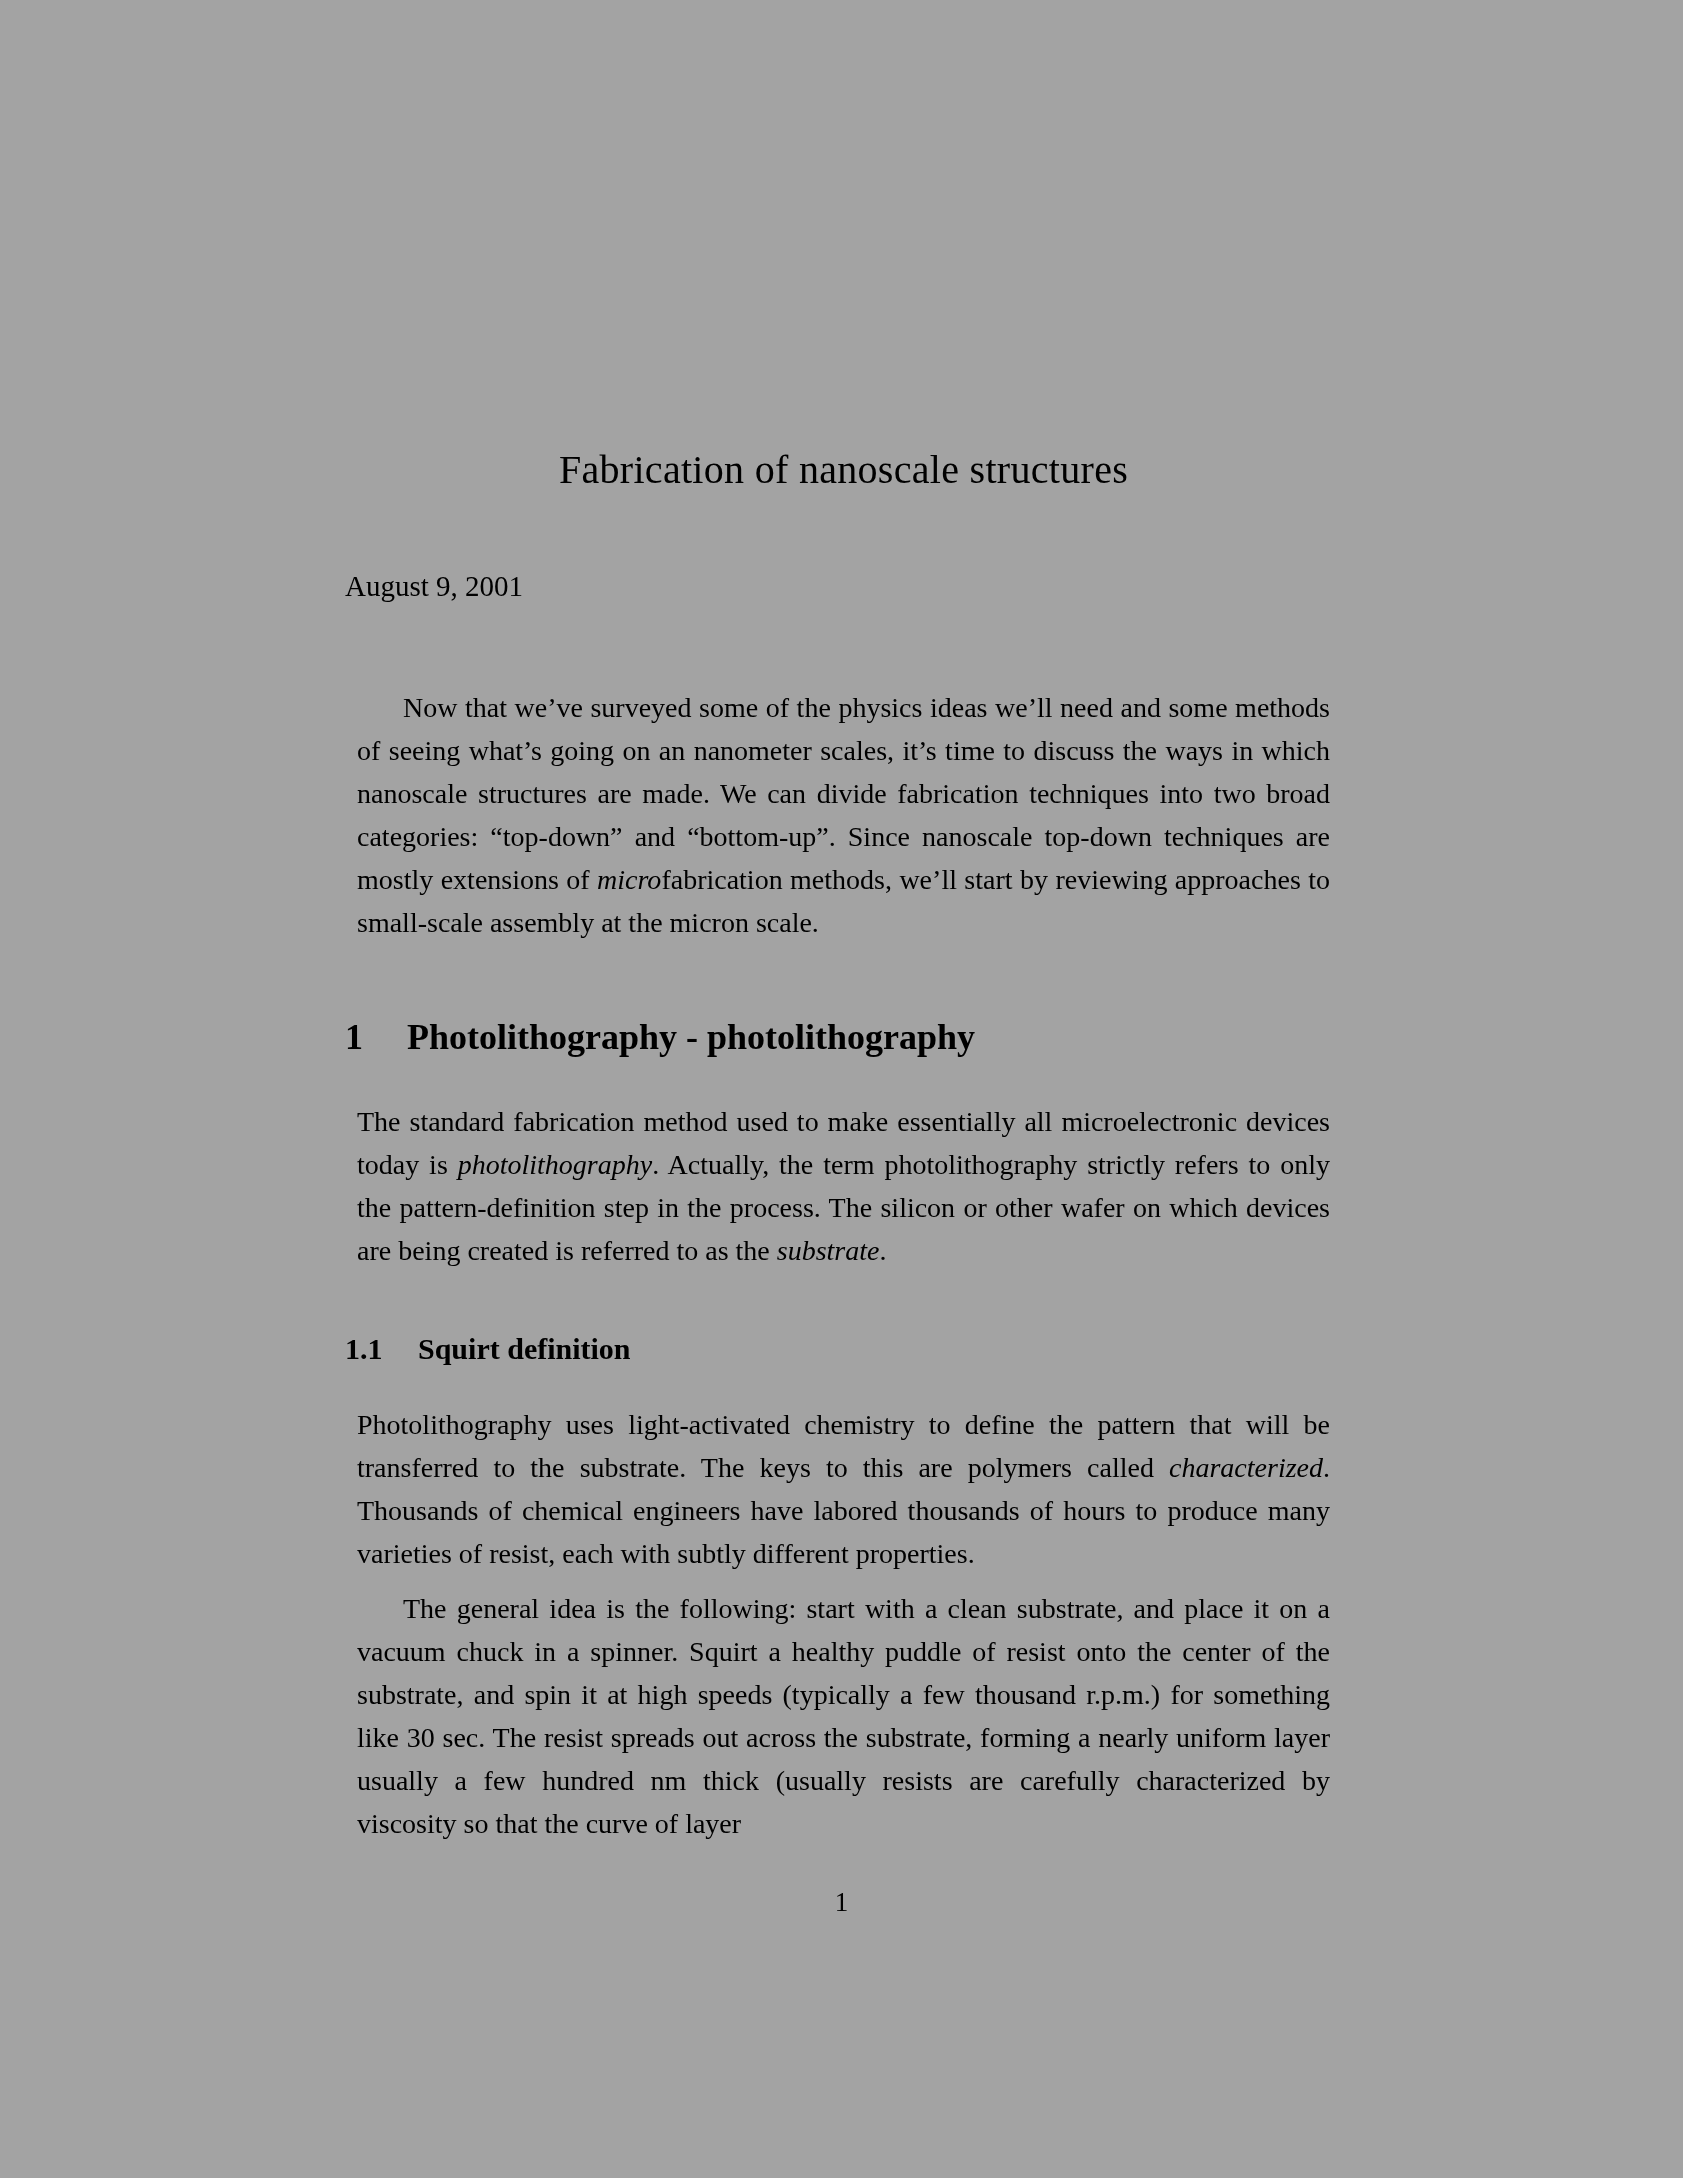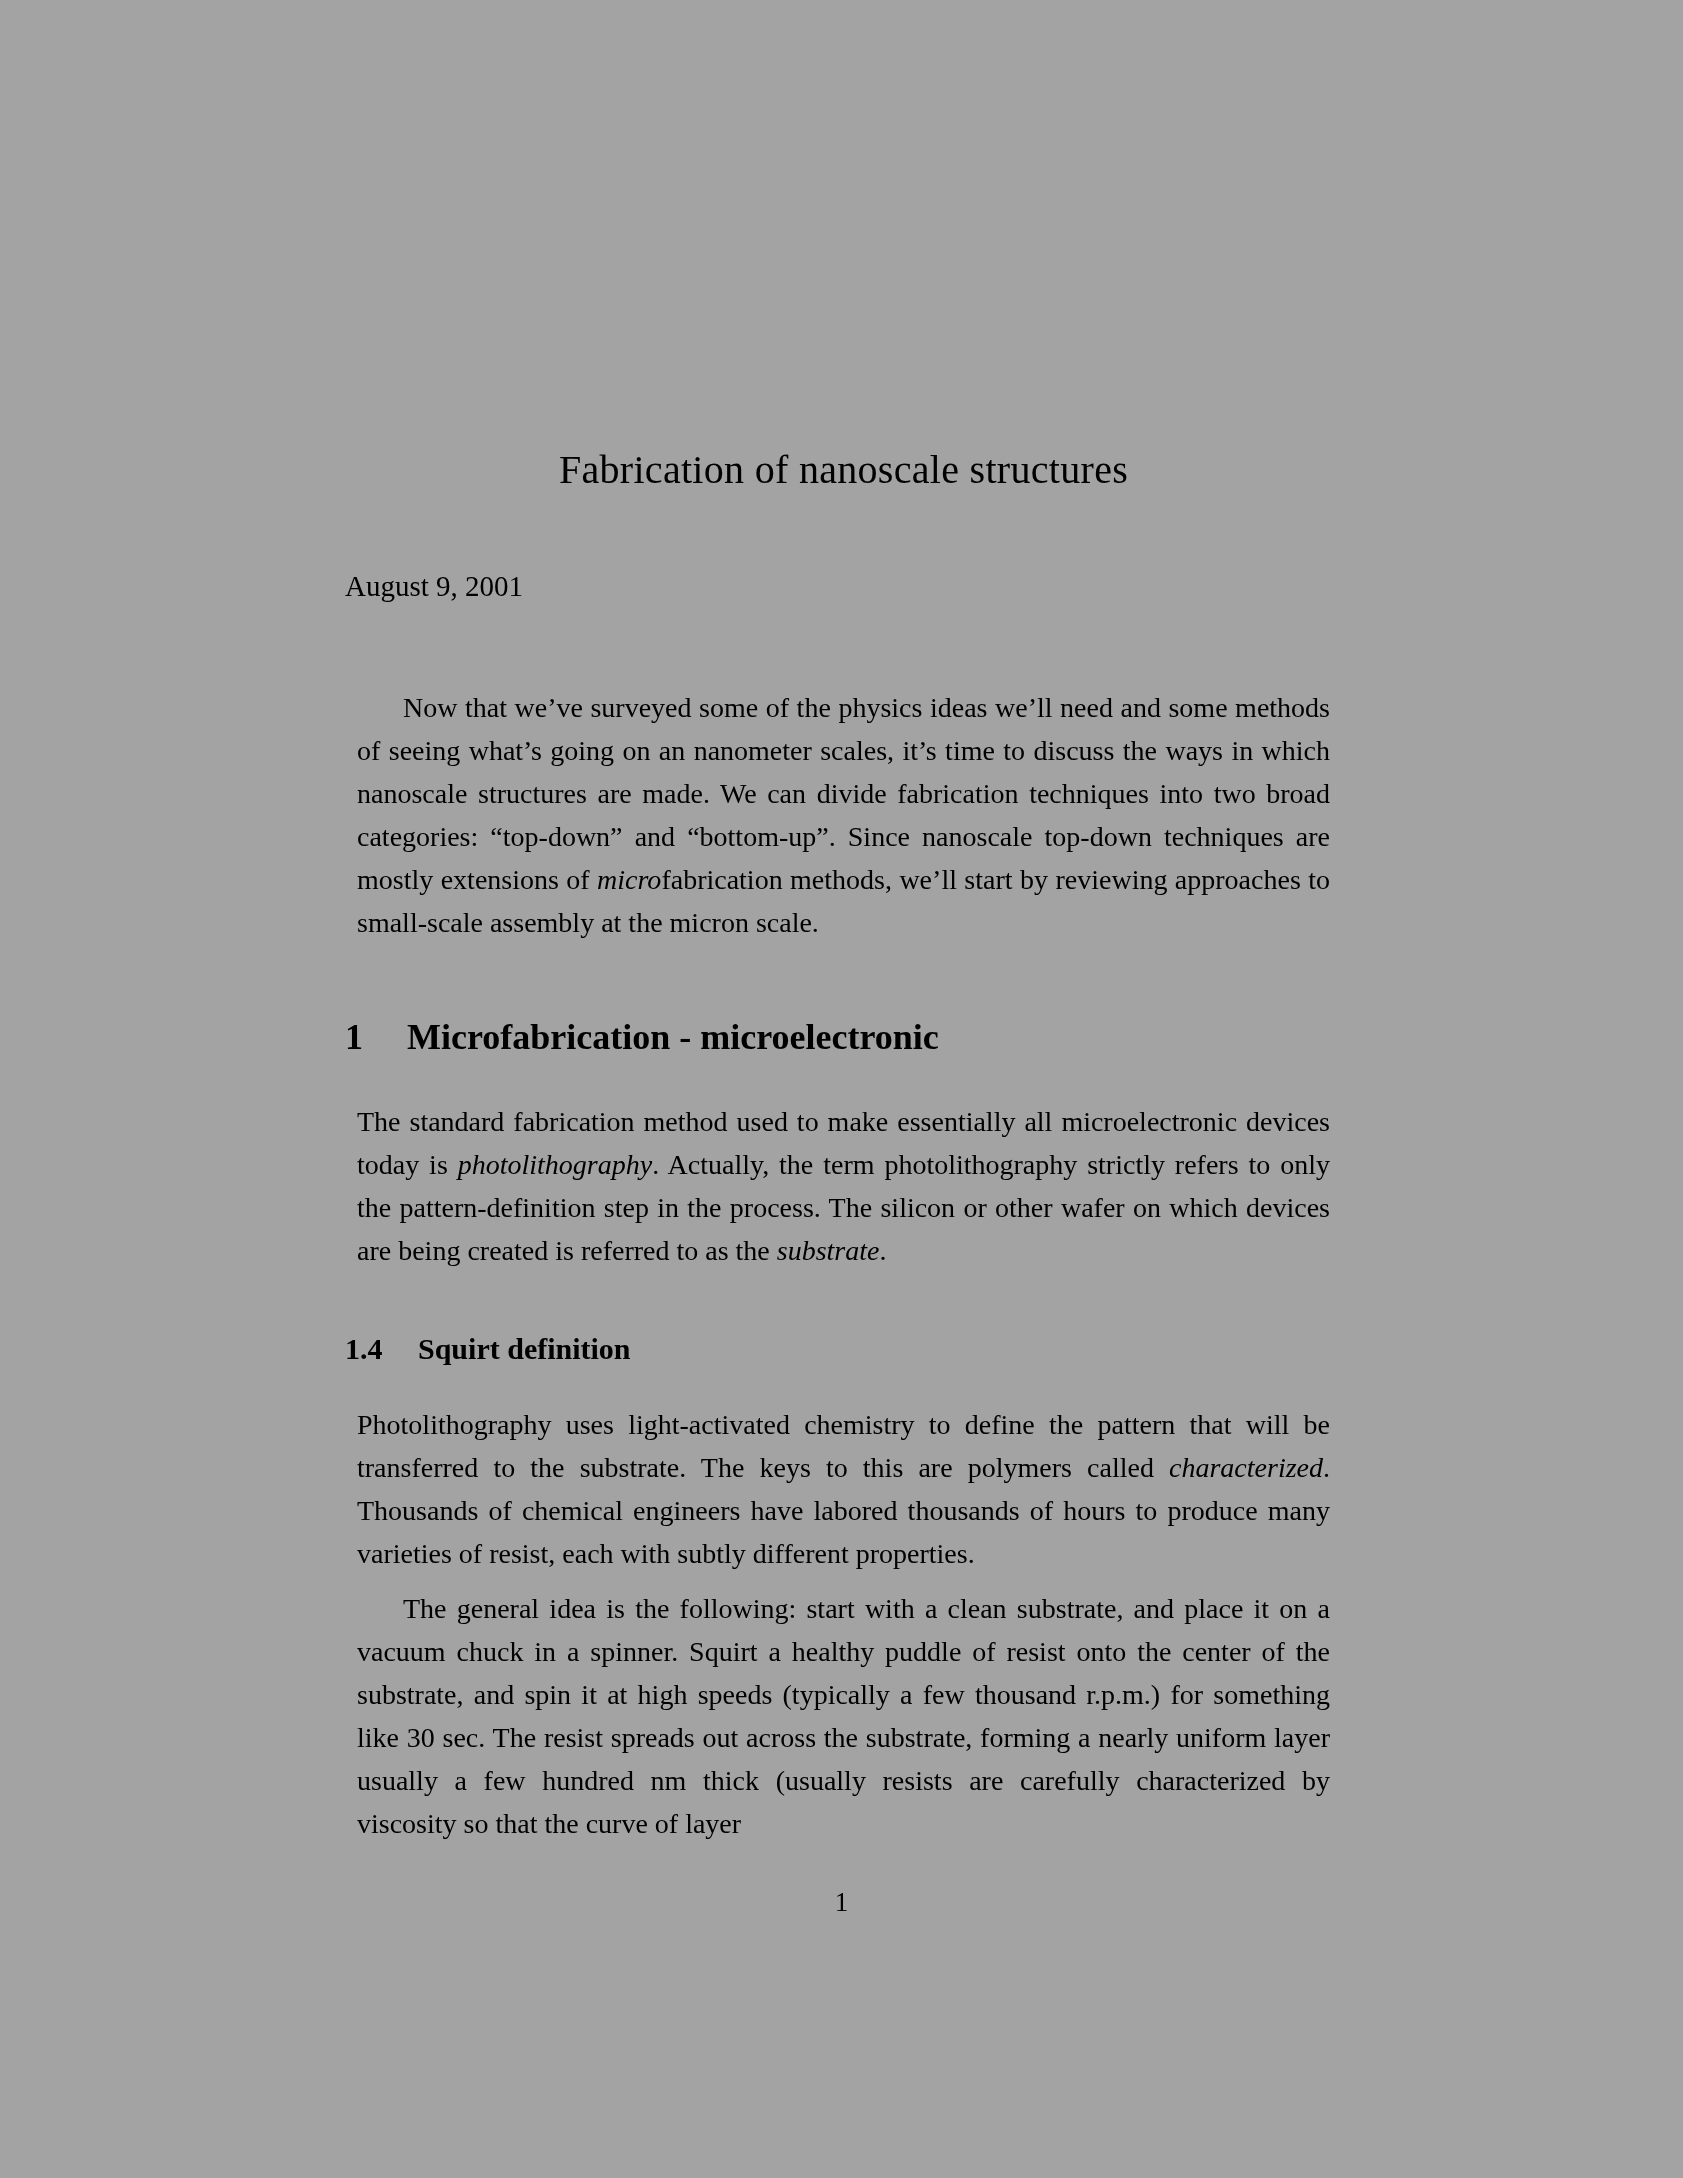--- a/index.html
+++ b/index.html
@@ -112,27 +112,27 @@
   <div class="content">
 
     <h1 class="doc-title">Fabrication of nanoscale structures</h1>
 
     <p class="doc-date">August 9, 2001</p>
 
     <p class="para first indent"><span>Now that we’ve surveyed some of the physics ideas we’ll need and some methods of seeing what’s going on an nanometer scales, it’s time to discuss the ways in which nanoscale structures are made. We can divide fabrication techniques into two broad categories: “top-down” and “bottom-up”. Since nanoscale top-down techniques are mostly extensions of </span><i>micro</i><span>fabrication methods, we’ll start by reviewing approaches to small-scale assembly at the micron scale.</span></p>
 
     <h2 class="section-heading">
         <span class="num">1</span>
-        <span>Microfabrication - microelectronic</span>
+        <span>Photolithography - photolithography</span>
       </h2>
 
     <p class="para"><span>The standard fabrication method used to make essentially all microelectronic devices today is </span><i>photolithography</i><span>. Actually, the term photolithography strictly refers to only the pattern-definition step in the process. The silicon or other wafer on which devices are being created is referred to as the </span><i>substrate</i><span>.</span></p>
 
     <h3 class="subsection-heading">
-        <span class="num">1.4</span>
+        <span class="num">1.1</span>
         <span>Squirt definition</span>
       </h3>
 
     <p class="para"><span>Photolithography uses light-activated chemistry to define the pattern that will be transferred to the substrate. The keys to this are polymers called </span><i>characterized</i><span>. Thousands of chemical engineers have labored thousands of hours to produce many varieties of resist, each with subtly different properties.</span></p>
 
     <p class="para indent">The general idea is the following: start with a clean substrate, and place it on a vacuum chuck in a spinner. Squirt a healthy puddle of resist onto the center of the substrate, and spin it at high speeds (typically a few thousand r.p.m.) for something like 30 sec. The resist spreads out across the substrate, forming a nearly uniform layer usually a few hundred nm thick (usually resists are carefully characterized by viscosity so that the curve of layer</p>
 
   </div>
 
   <div class="page-number">1</div>

